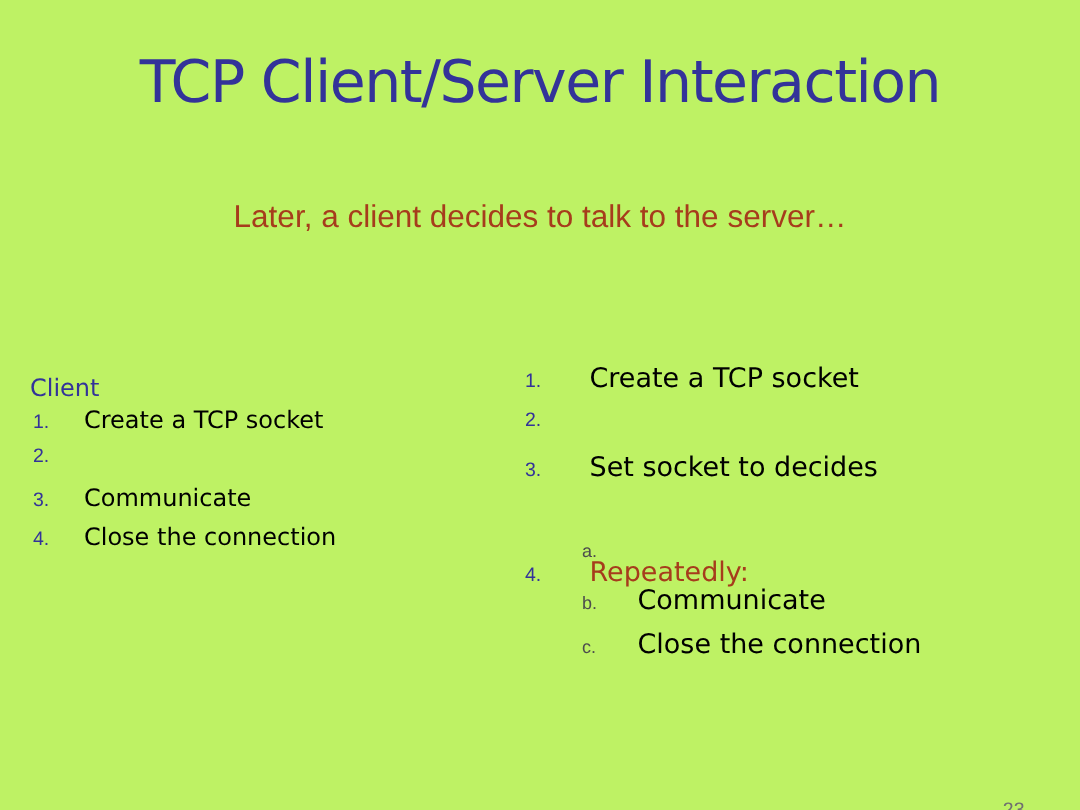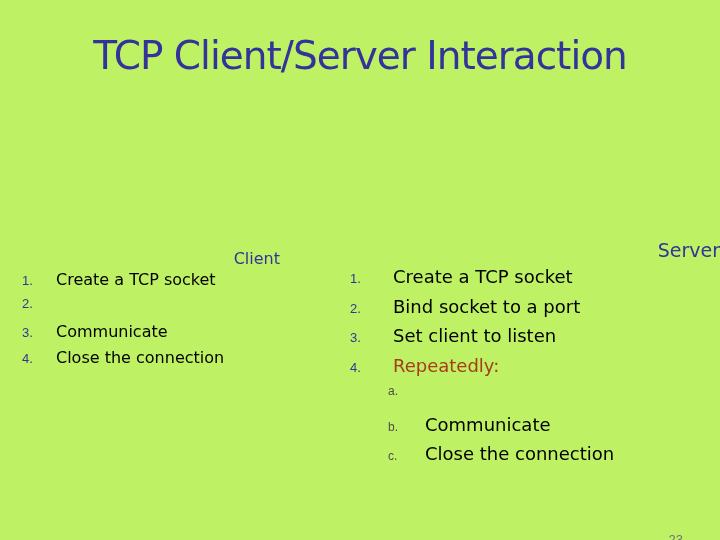--- a/index.html
+++ b/index.html
@@ -28,21 +28,21 @@
     width: 720px;
     text-align: center;
     font-family: "Liberation Sans", sans-serif;
     font-size: 21px;
     color: #A63C1C;
   }
   .col { position: absolute; }
   .client { left: 20px; top: 248px; width: 260px; }
   .server { left: 340px; top: 238px; width: 380px; }
   .col-heading {
-    text-align: right;
+    text-align: left;
     color: #333399;
   }
   .client .col-heading { font-size: 16px; line-height: 22px; }
   .server .col-heading { font-size: 19px; line-height: 24px; }
   .server .rows { margin-top: 4px; }
   .row { display: flex; align-items: baseline; }
   .client .row { height: 26px; }
   .server .row { height: 29.5px; }
   .marker {
     font-family: "Liberation Sans", sans-serif;
@@ -55,37 +55,38 @@
   .submarker {
     font-family: "Liberation Sans", sans-serif;
     font-size: 12px;
     color: #4D4D4D;
     flex: none;
     width: 85px; padding-left: 48px; box-sizing: border-box;
   }
   .text { color: #000000; white-space: nowrap; }
   .client .text { font-size: 16px; }
   .server .text { font-size: 18px; }
-  .emph { color: #A63C1C; }
+  .emph { color: #A63C1C; margin-top: 40px; }
   .page-number {
     position: absolute;
     right: 37px; top: 500px;
     font-family: "Liberation Sans", sans-serif;
     font-size: 13px;
     color: #707070;
     margin-top: 32px;
   }
 </style>
 </head>
 <body>
 
 <div class="slide">
 
   <div class="title">TCP Client/Server Interaction</div>
 
+  <div class="subtitle">Later, a client decides to talk to the server…</div>
 
   <div class="col client">
     <div class="col-heading">Client</div>
     <div class="rows">
       <div class="row">
         <span class="marker">1.</span>
         <span class="text">Create a TCP socket</span>
       </div>
       <div class="row">
         <span class="marker">2.</span>
@@ -95,33 +96,31 @@
         <span class="text">Communicate</span>
       </div>
       <div class="row">
         <span class="marker">4.</span>
         <span class="text">Close the connection</span>
       </div>
     </div>
   </div>
 
   <div class="col server">
-    <div class="col-heading">Server</div>
     <div class="rows">
       <div class="row">
         <span class="marker">1.</span>
         <span class="text">Create a TCP socket</span>
       </div>
       <div class="row">
         <span class="marker">2.</span>
-        <span class="text">Bind socket to a port</span>
       </div>
       <div class="row">
         <span class="marker">3.</span>
-        <span class="text">Set client to listen</span>
+        <span class="text">Set socket to decides</span>
       </div>
       <div class="row">
         <span class="marker">4.</span>
         <span class="text emph">Repeatedly:</span>
       </div>
       <div class="row">
         <span class="submarker">a.</span>
       </div>
       <div class="row">
         <span class="submarker">b.</span>

